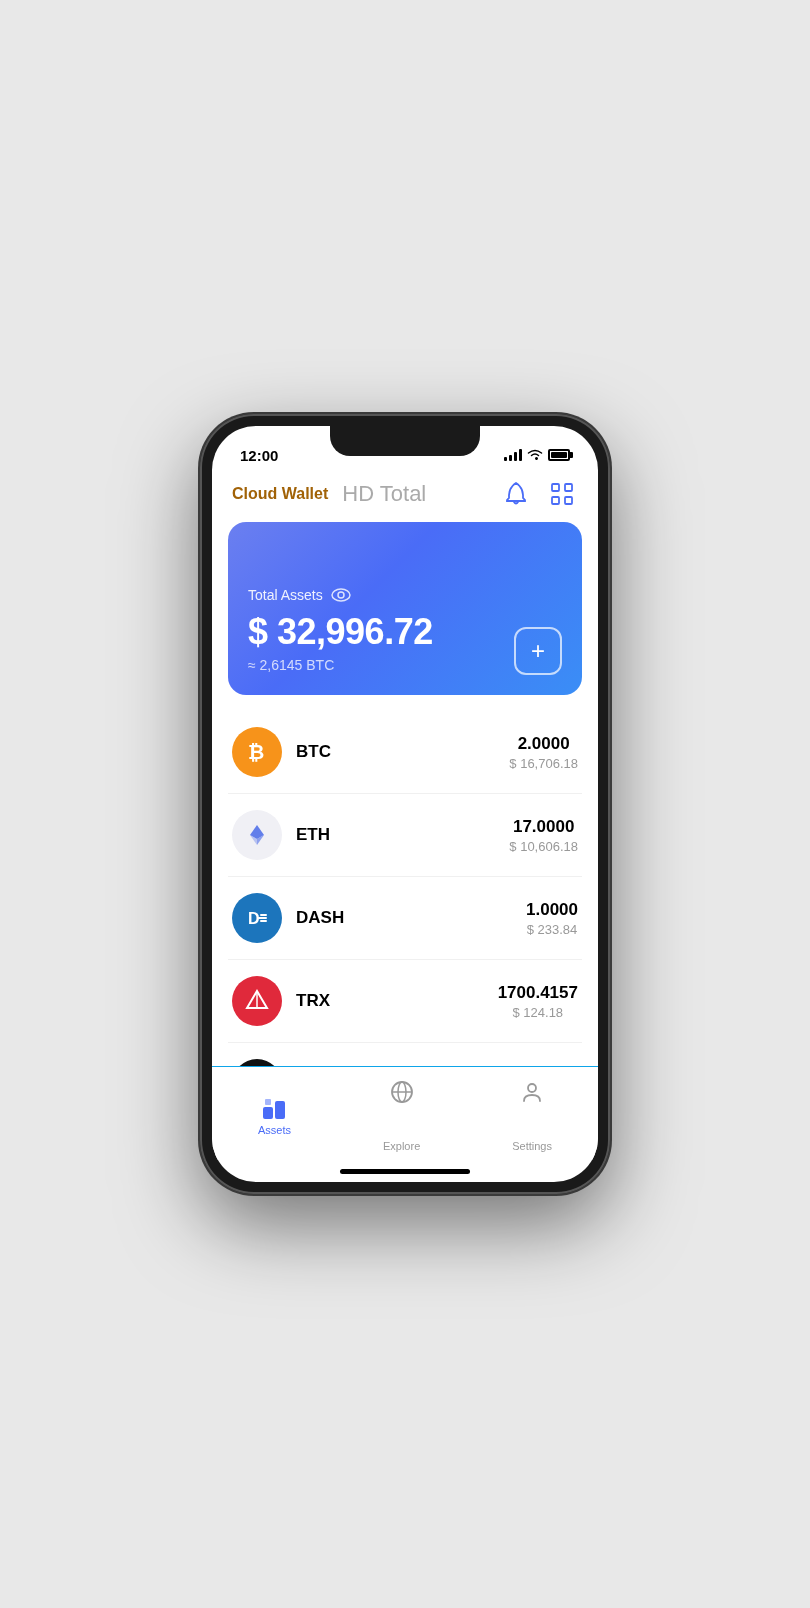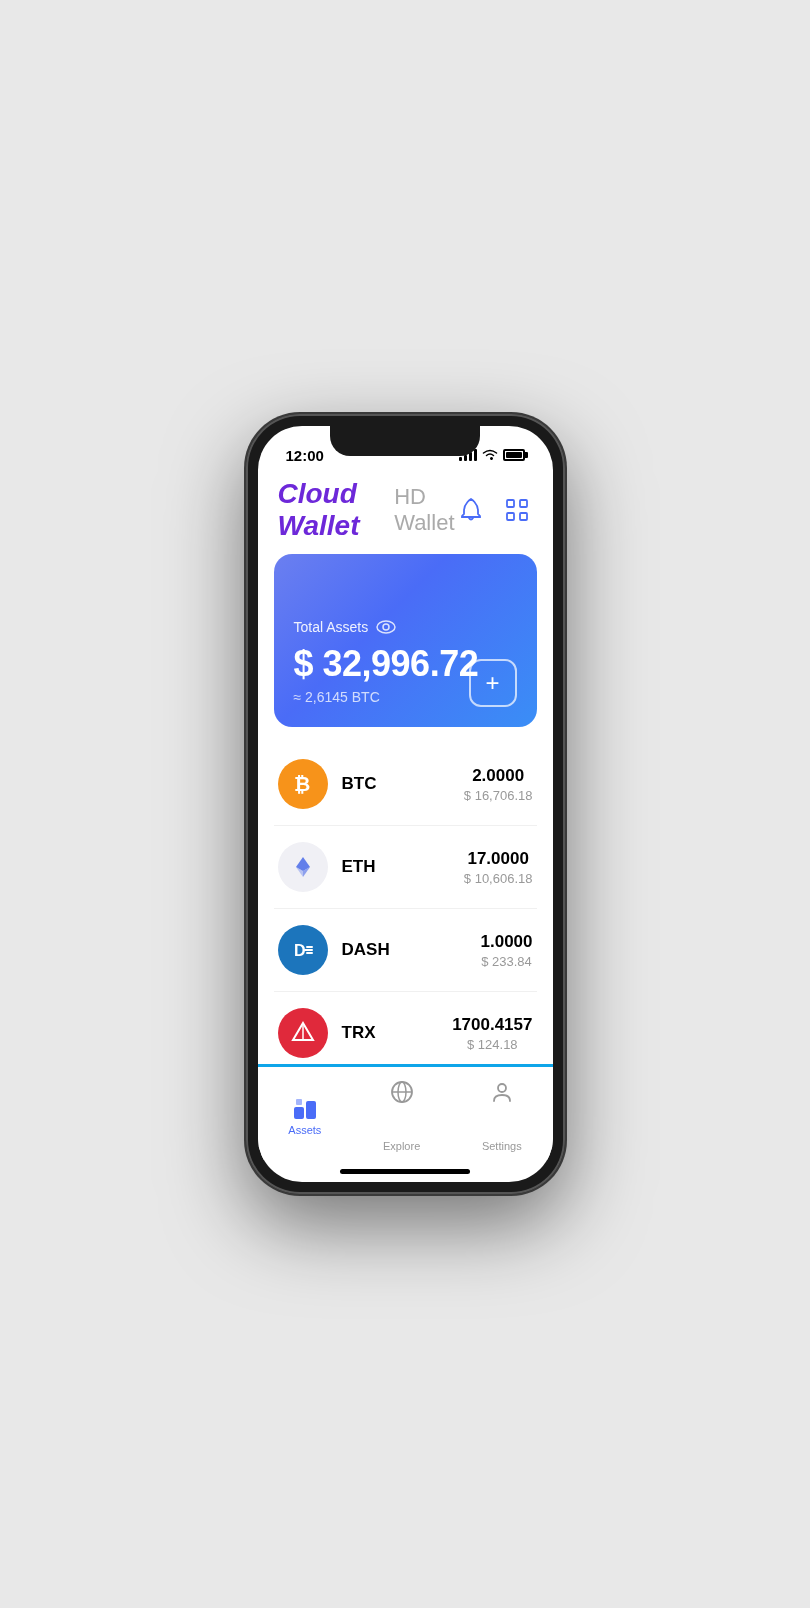--- a/index.html
+++ b/index.html
@@ -6,21 +6,21 @@
     body {
       background: #e8e8e8;
       display: flex;
       justify-content: center;
       align-items: center;
       min-height: 100vh;
       font-family: -apple-system, BlinkMacSystemFont, 'Segoe UI', sans-serif;
     }
 
     .phone-outer {
-      width: 319px;
+      width: 410px;
       height: 780px;
       background: #1a1a1a;
       border-radius: 54px;
       padding: 12px;
       box-shadow: 0 0 0 2px #3a3a3a, 0 30px 80px rgba(0,0,0,0.5), inset 0 0 0 2px #555;
       position: relative;
     }
 
     .phone-inner {
       width: 100%;
@@ -81,24 +81,23 @@
 
     
     .header {
       display: flex;
       align-items: center;
       padding: 8px 20px 12px;
       flex-shrink: 0;
     }
 
     .header-title-active {
-      font-size: 28px;
+      font-size: 16px;
       font-weight: 700;
-      color: #6d28d9;
-      font-style: italic;
+      color: #a16207;
     }
 
     .header-title-inactive {
       font-size: 22px;
       font-weight: 400;
       color: #aaa;
       margin-left: 14px;
     }
 
     .header-icons {
@@ -220,21 +219,21 @@
       color: #999;
       margin-top: 2px;
     }
 
     
     .bottom-nav {
       display: flex;
       justify-content: space-around;
       align-items: center;
       padding: 8px 0 4px;
-      border-top: 3px solid #0ea5e9;
+      border-top: 1px solid #0ea5e9;
       flex-shrink: 0;
       background: #fff;
     }
 
     .nav-item {
       display: flex;
       flex-direction: column;
       align-items: center;
       gap: 3px;
       cursor: pointer;
@@ -337,21 +336,21 @@
         </svg>
 
         <div class="battery-icon">
           <div class="battery-fill"></div>
         </div>
       </div>
     </div>
 
     <div class="header">
       <span class="header-title-active">Cloud Wallet</span>
-      <span class="header-title-inactive">HD Wallet</span>
+      <span class="header-title-inactive">HD Total</span>
       <div class="header-icons">
         <div class="header-icon-btn">
           <svg width="22" height="24" viewBox="0 0 22 24" fill="none">
             <path d="M11 1C11 1 4 5 4 13v3l-2 2v1h18v-1l-2-2v-3C18 5 11 1 11 1Z" stroke="#4a6cf7" stroke-width="1.8" fill="none"></path>
             <path d="M9 20 Q11 23 13 20" stroke="#4a6cf7" stroke-width="1.8" fill="none" stroke-linecap="round"></path>
           </svg>
         </div>
         <div class="header-icon-btn">
           <svg width="24" height="24" viewBox="0 0 24 24" fill="none">
             <rect x="2" y="2" width="7" height="7" rx="1" stroke="#4a6cf7" stroke-width="1.8" fill="none"></rect>

